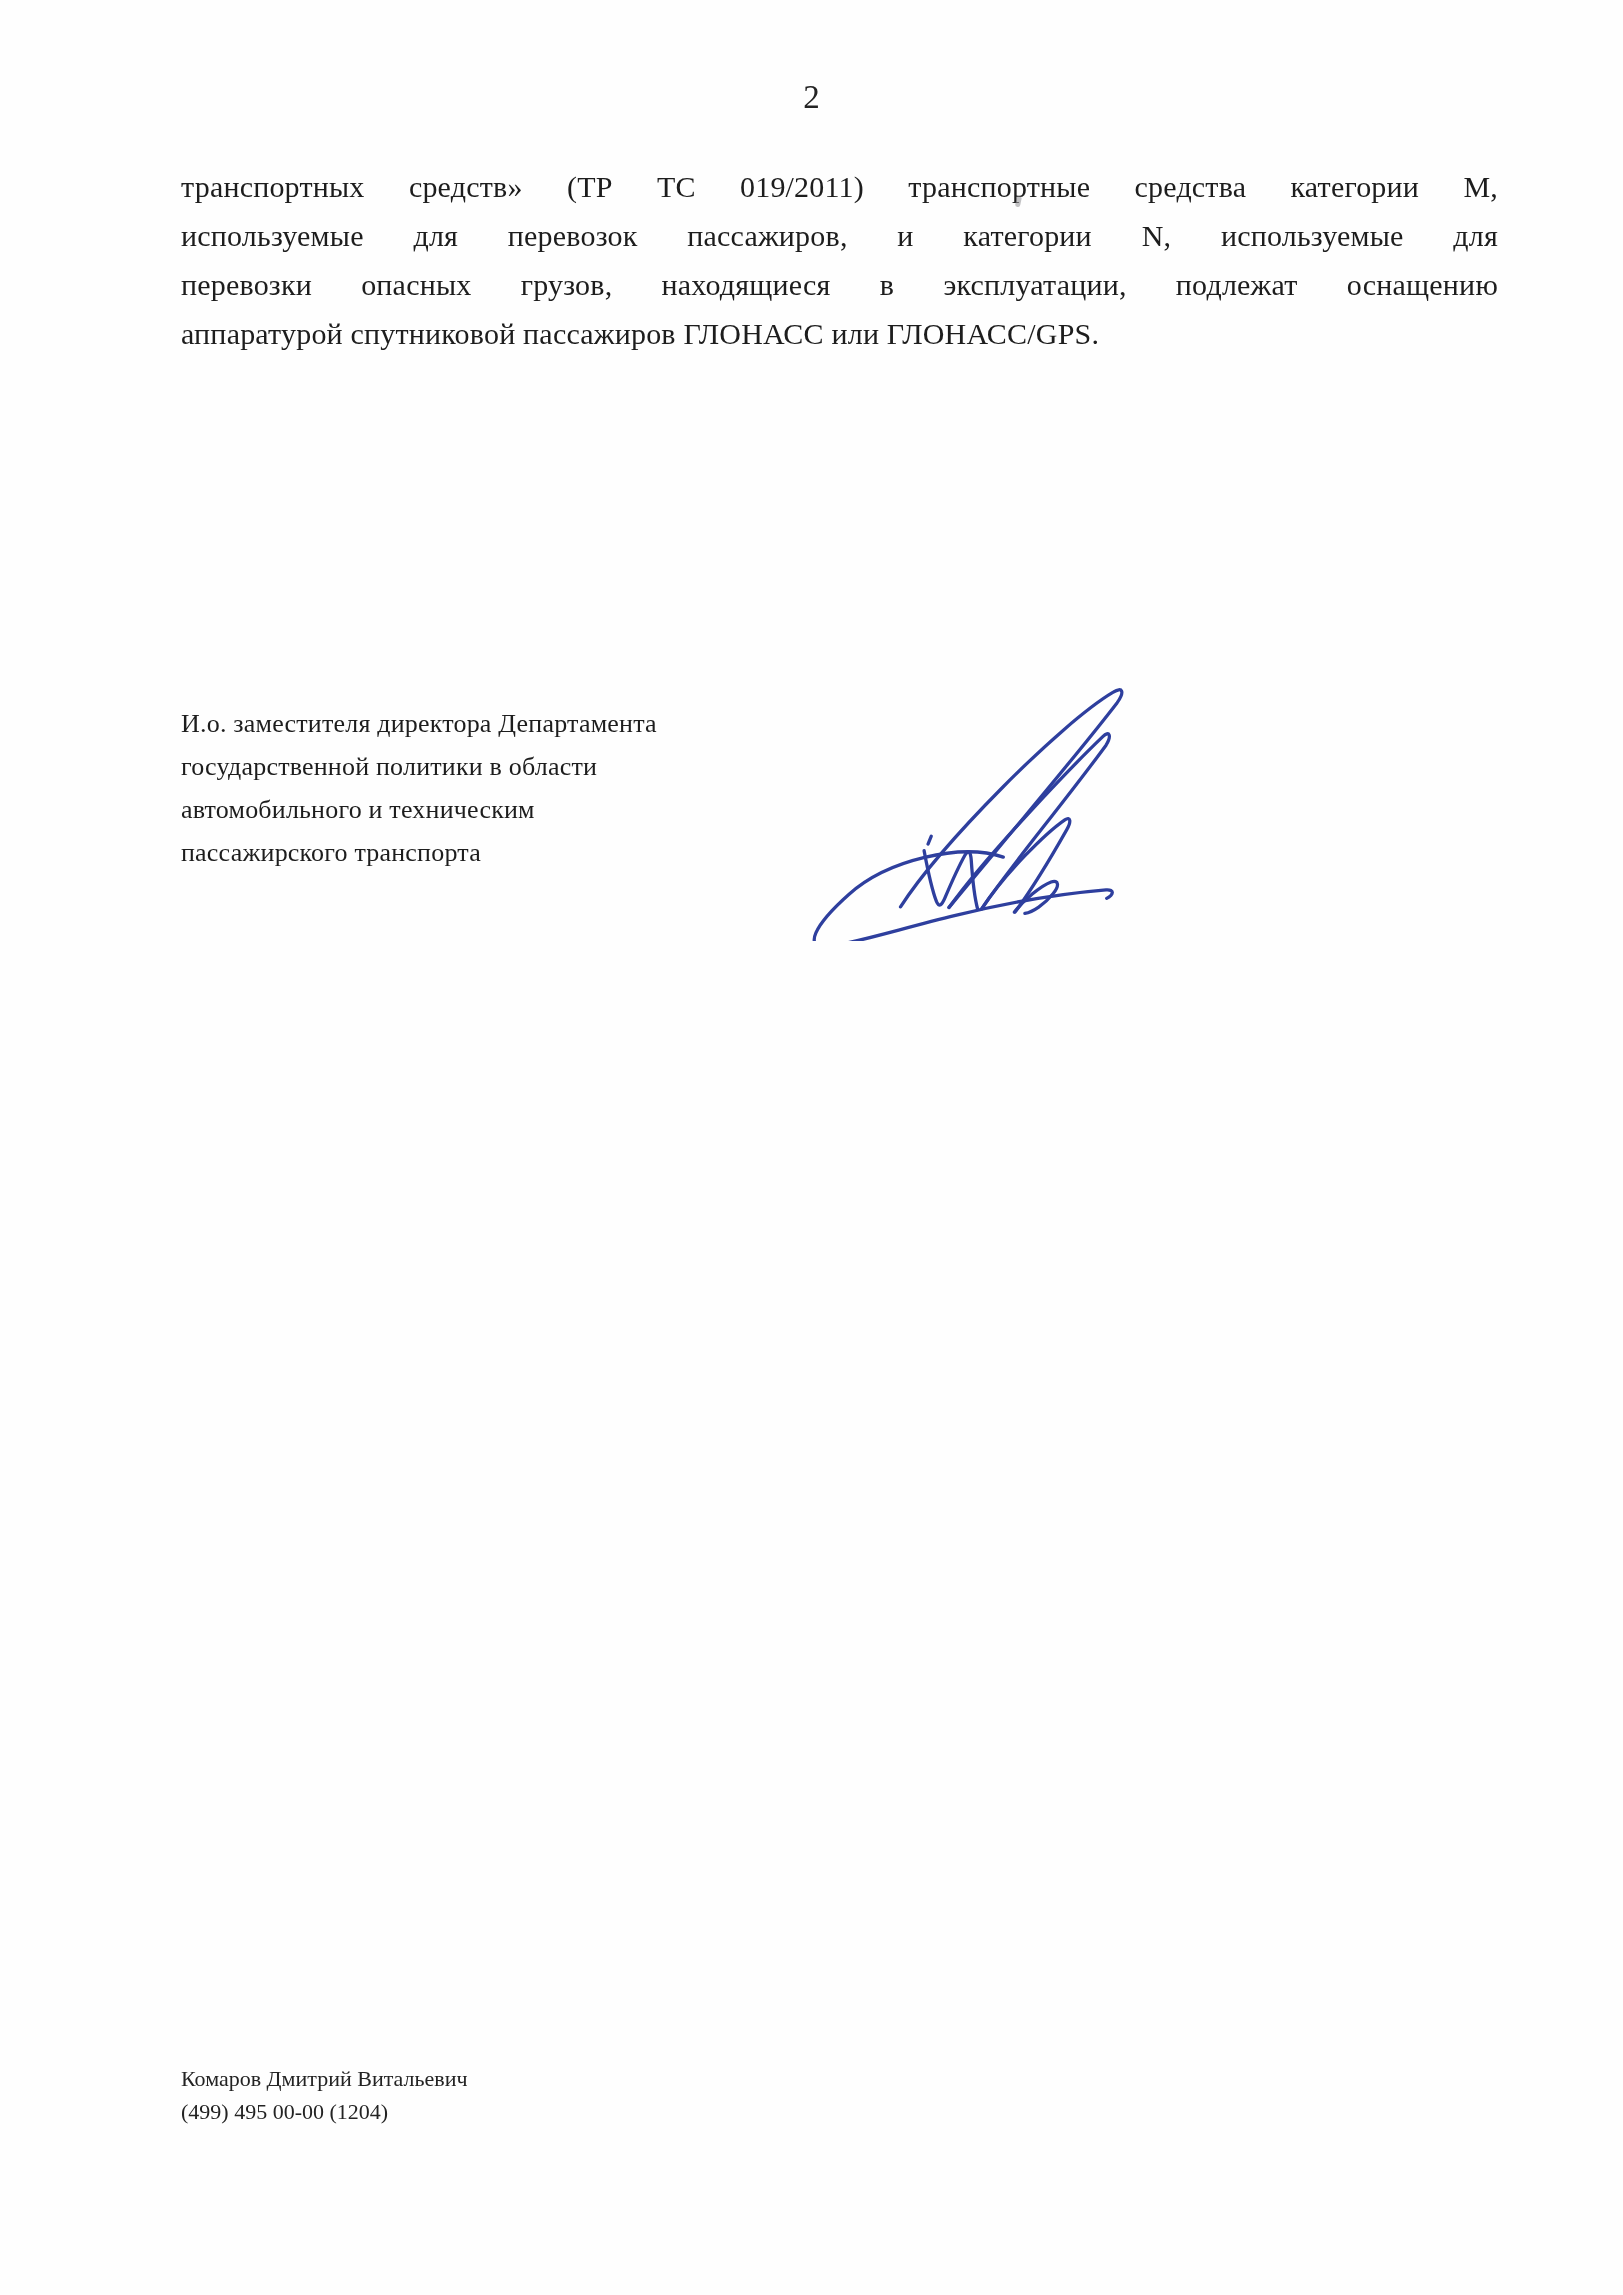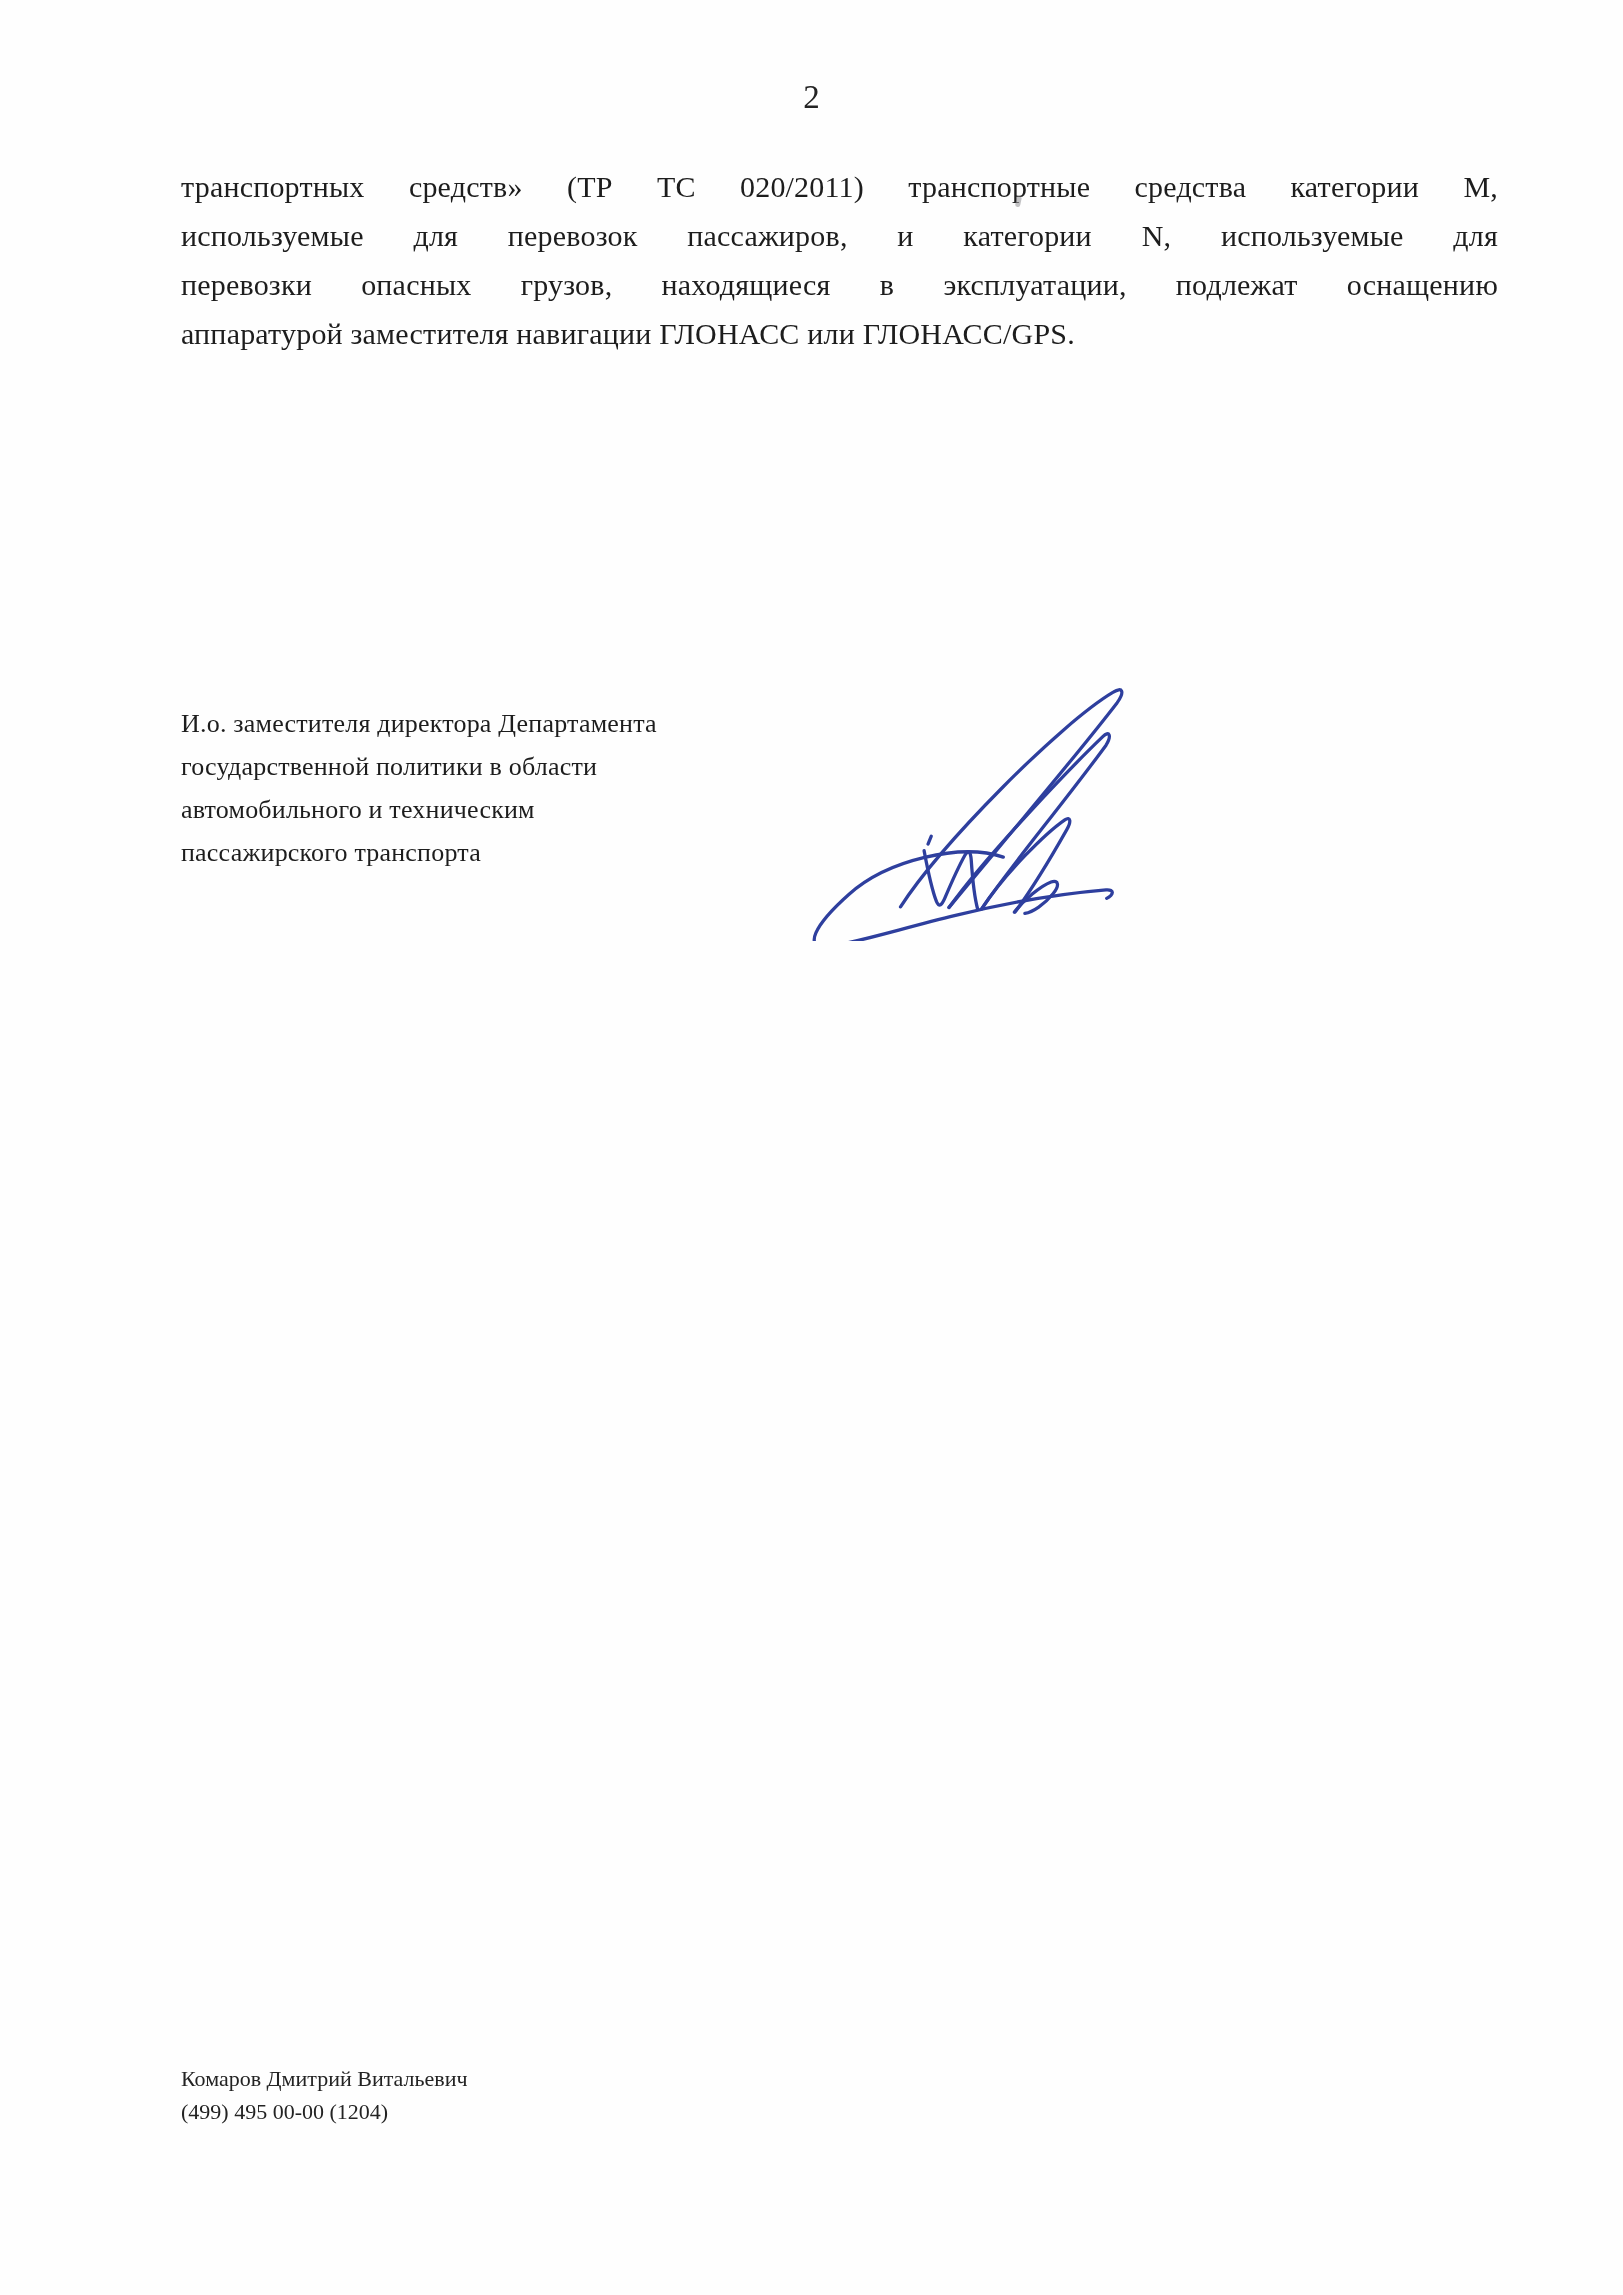--- a/index.html
+++ b/index.html
@@ -99,24 +99,24 @@
   }
 </style>
 </head>
 <body>
 
 <div class="page">
 
   <div class="page-number">2</div>
 
   <div class="paragraph">
-    <div class="pline just">транспортных средств» (ТР ТС 020/2011) транспортные средства категории М,</div>
+    <div class="pline just">транспортных средств» (ТР ТС 019/2011) транспортные средства категории М,</div>
     <div class="pline just">используемые для перевозок пассажиров, и категории N, используемые для</div>
     <div class="pline just">перевозки опасных грузов, находящиеся в эксплуатации, подлежат оснащению</div>
-    <div class="pline">аппаратурой заместителя навигации ГЛОНАСС или ГЛОНАСС/GPS.</div>
+    <div class="pline">аппаратурой спутниковой пассажиров ГЛОНАСС или ГЛОНАСС/GPS.</div>
   </div>
 
   <div class="scan-artifact"></div>
 
   <div class="signer-title">
     <div class="pline">И.о. заместителя директора Департамента</div>
     <div class="pline">государственной политики в области</div>
     <div class="pline">автомобильного и техническим</div>
     <div class="pline">пассажирского транспорта</div>
   </div>

